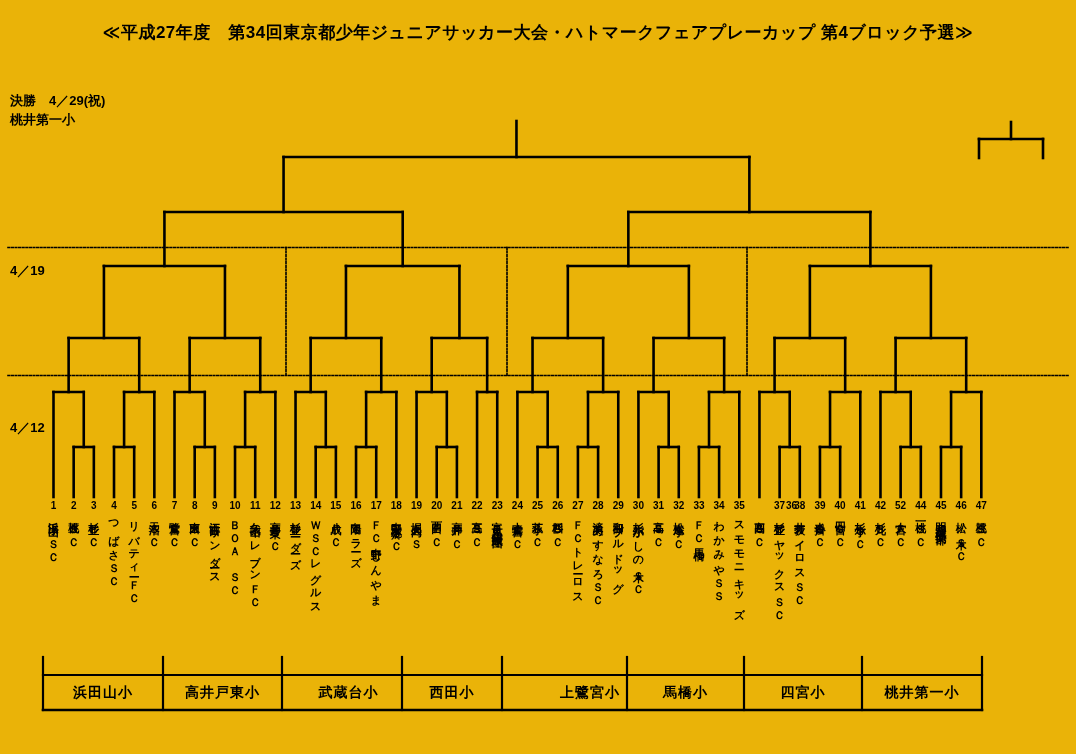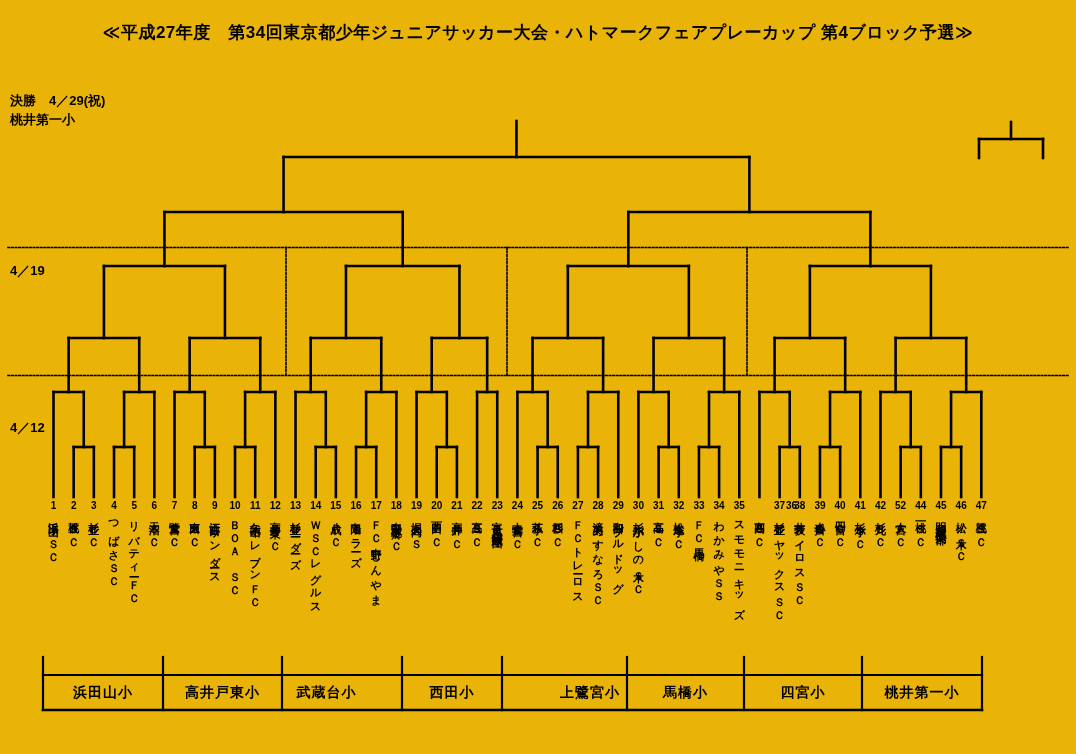--- a/index.html
+++ b/index.html
@@ -304,20 +304,20 @@
       <div class="team-number" style="left: 929.98px; top: 500px;">45</div>
       <div class="team-name" style="left: 932.98px; top: 513px;">明和蹴球倶楽部</div>
       <div class="team-number" style="left: 950.15px; top: 500px;">46</div>
       <div class="team-name" style="left: 953.15px; top: 513px;">松ノ木ＳＣ</div>
       <div class="team-number" style="left: 970.32px; top: 500px;">47</div>
       <div class="team-name" style="left: 973.32px; top: 513px;">桃三ＳＣ</div>
     </div>
   <div id="venues">
       <div class="venue-cell" style="left: 43px; width: 120px;">浜田山小</div>
       <div class="venue-cell" style="left: 163px; width: 119px; border-radius: 14px;">高井戸東小</div>
-      <div class="venue-cell" style="left: 266px; width: 121px;">武蔵台小</div>
+      <div class="venue-cell" style="left: 288px; width: 121px;">武蔵台小</div>
       <div class="venue-cell" style="left: 402px; width: 100px;">西田小</div>
       <div class="venue-cell" style="left: 518px; width: 144px;">上鷺宮小</div>
       <div class="venue-cell" style="left: 627px; width: 117px;">馬橋小</div>
       <div class="venue-cell" style="left: 744px; width: 118px;">四宮小</div>
       <div class="venue-cell" style="left: 862px; width: 120px;">桃井第一小</div>
     </div>
 </div>
 
 </body></html>

